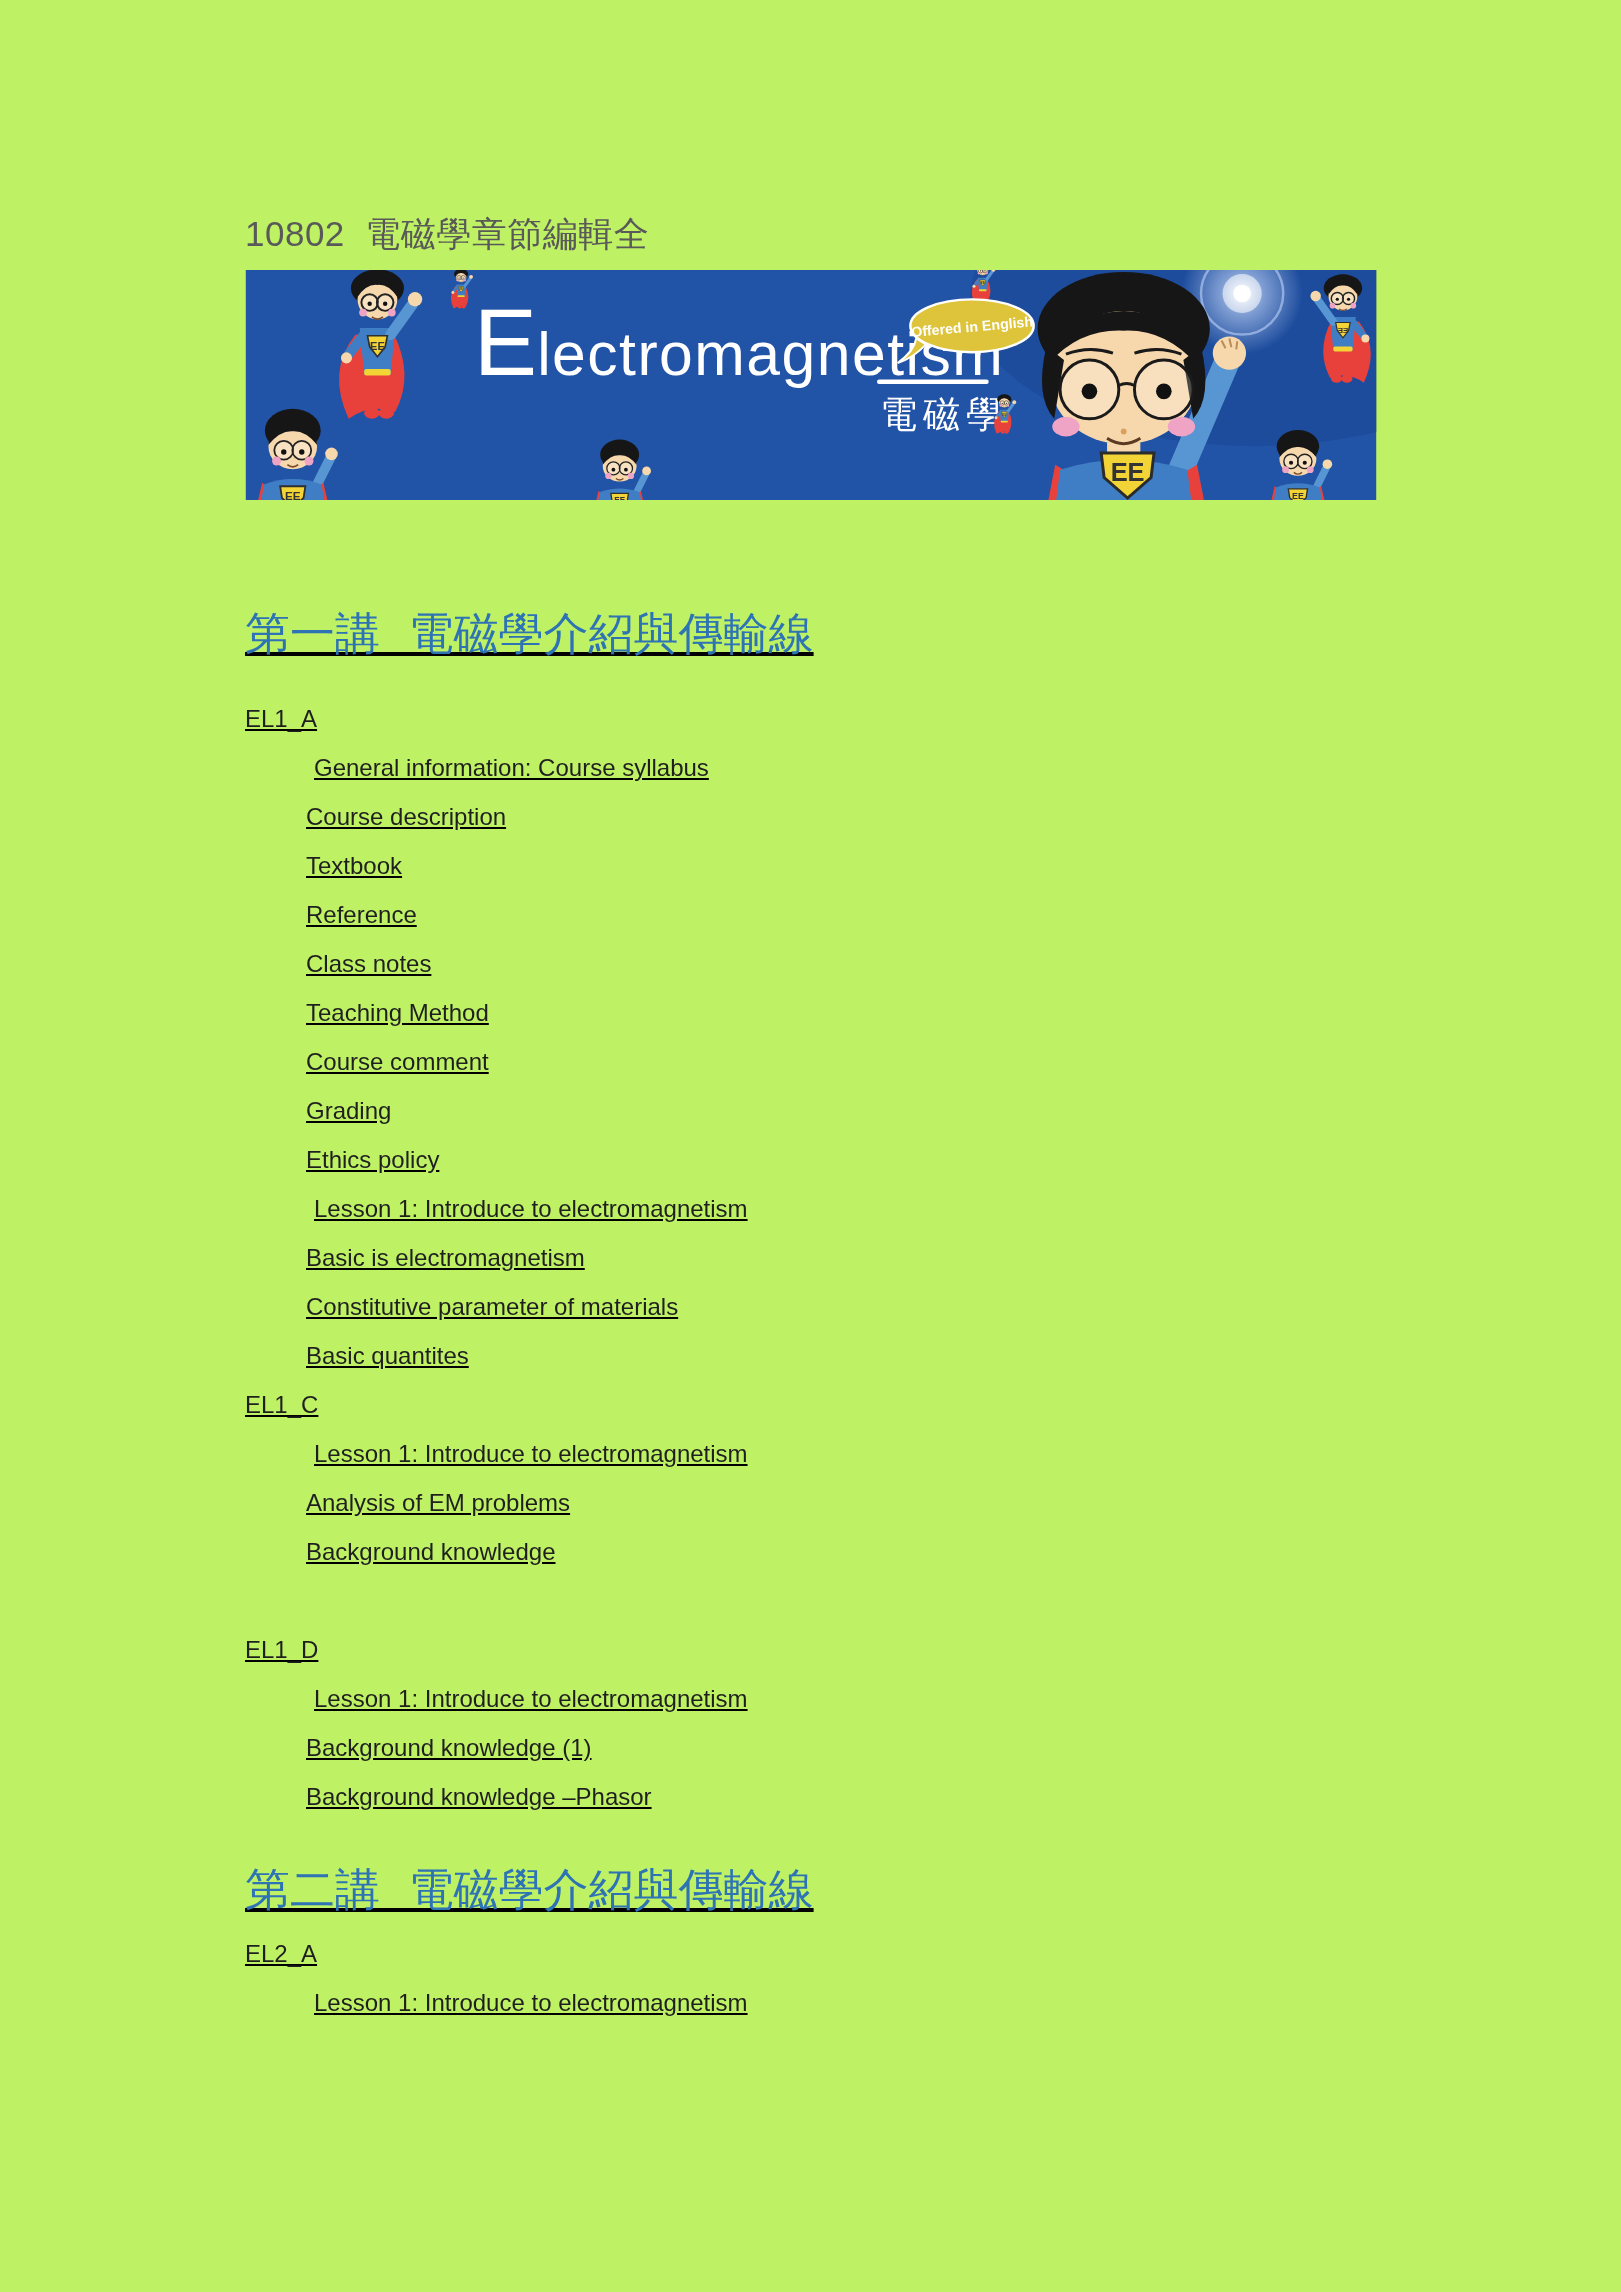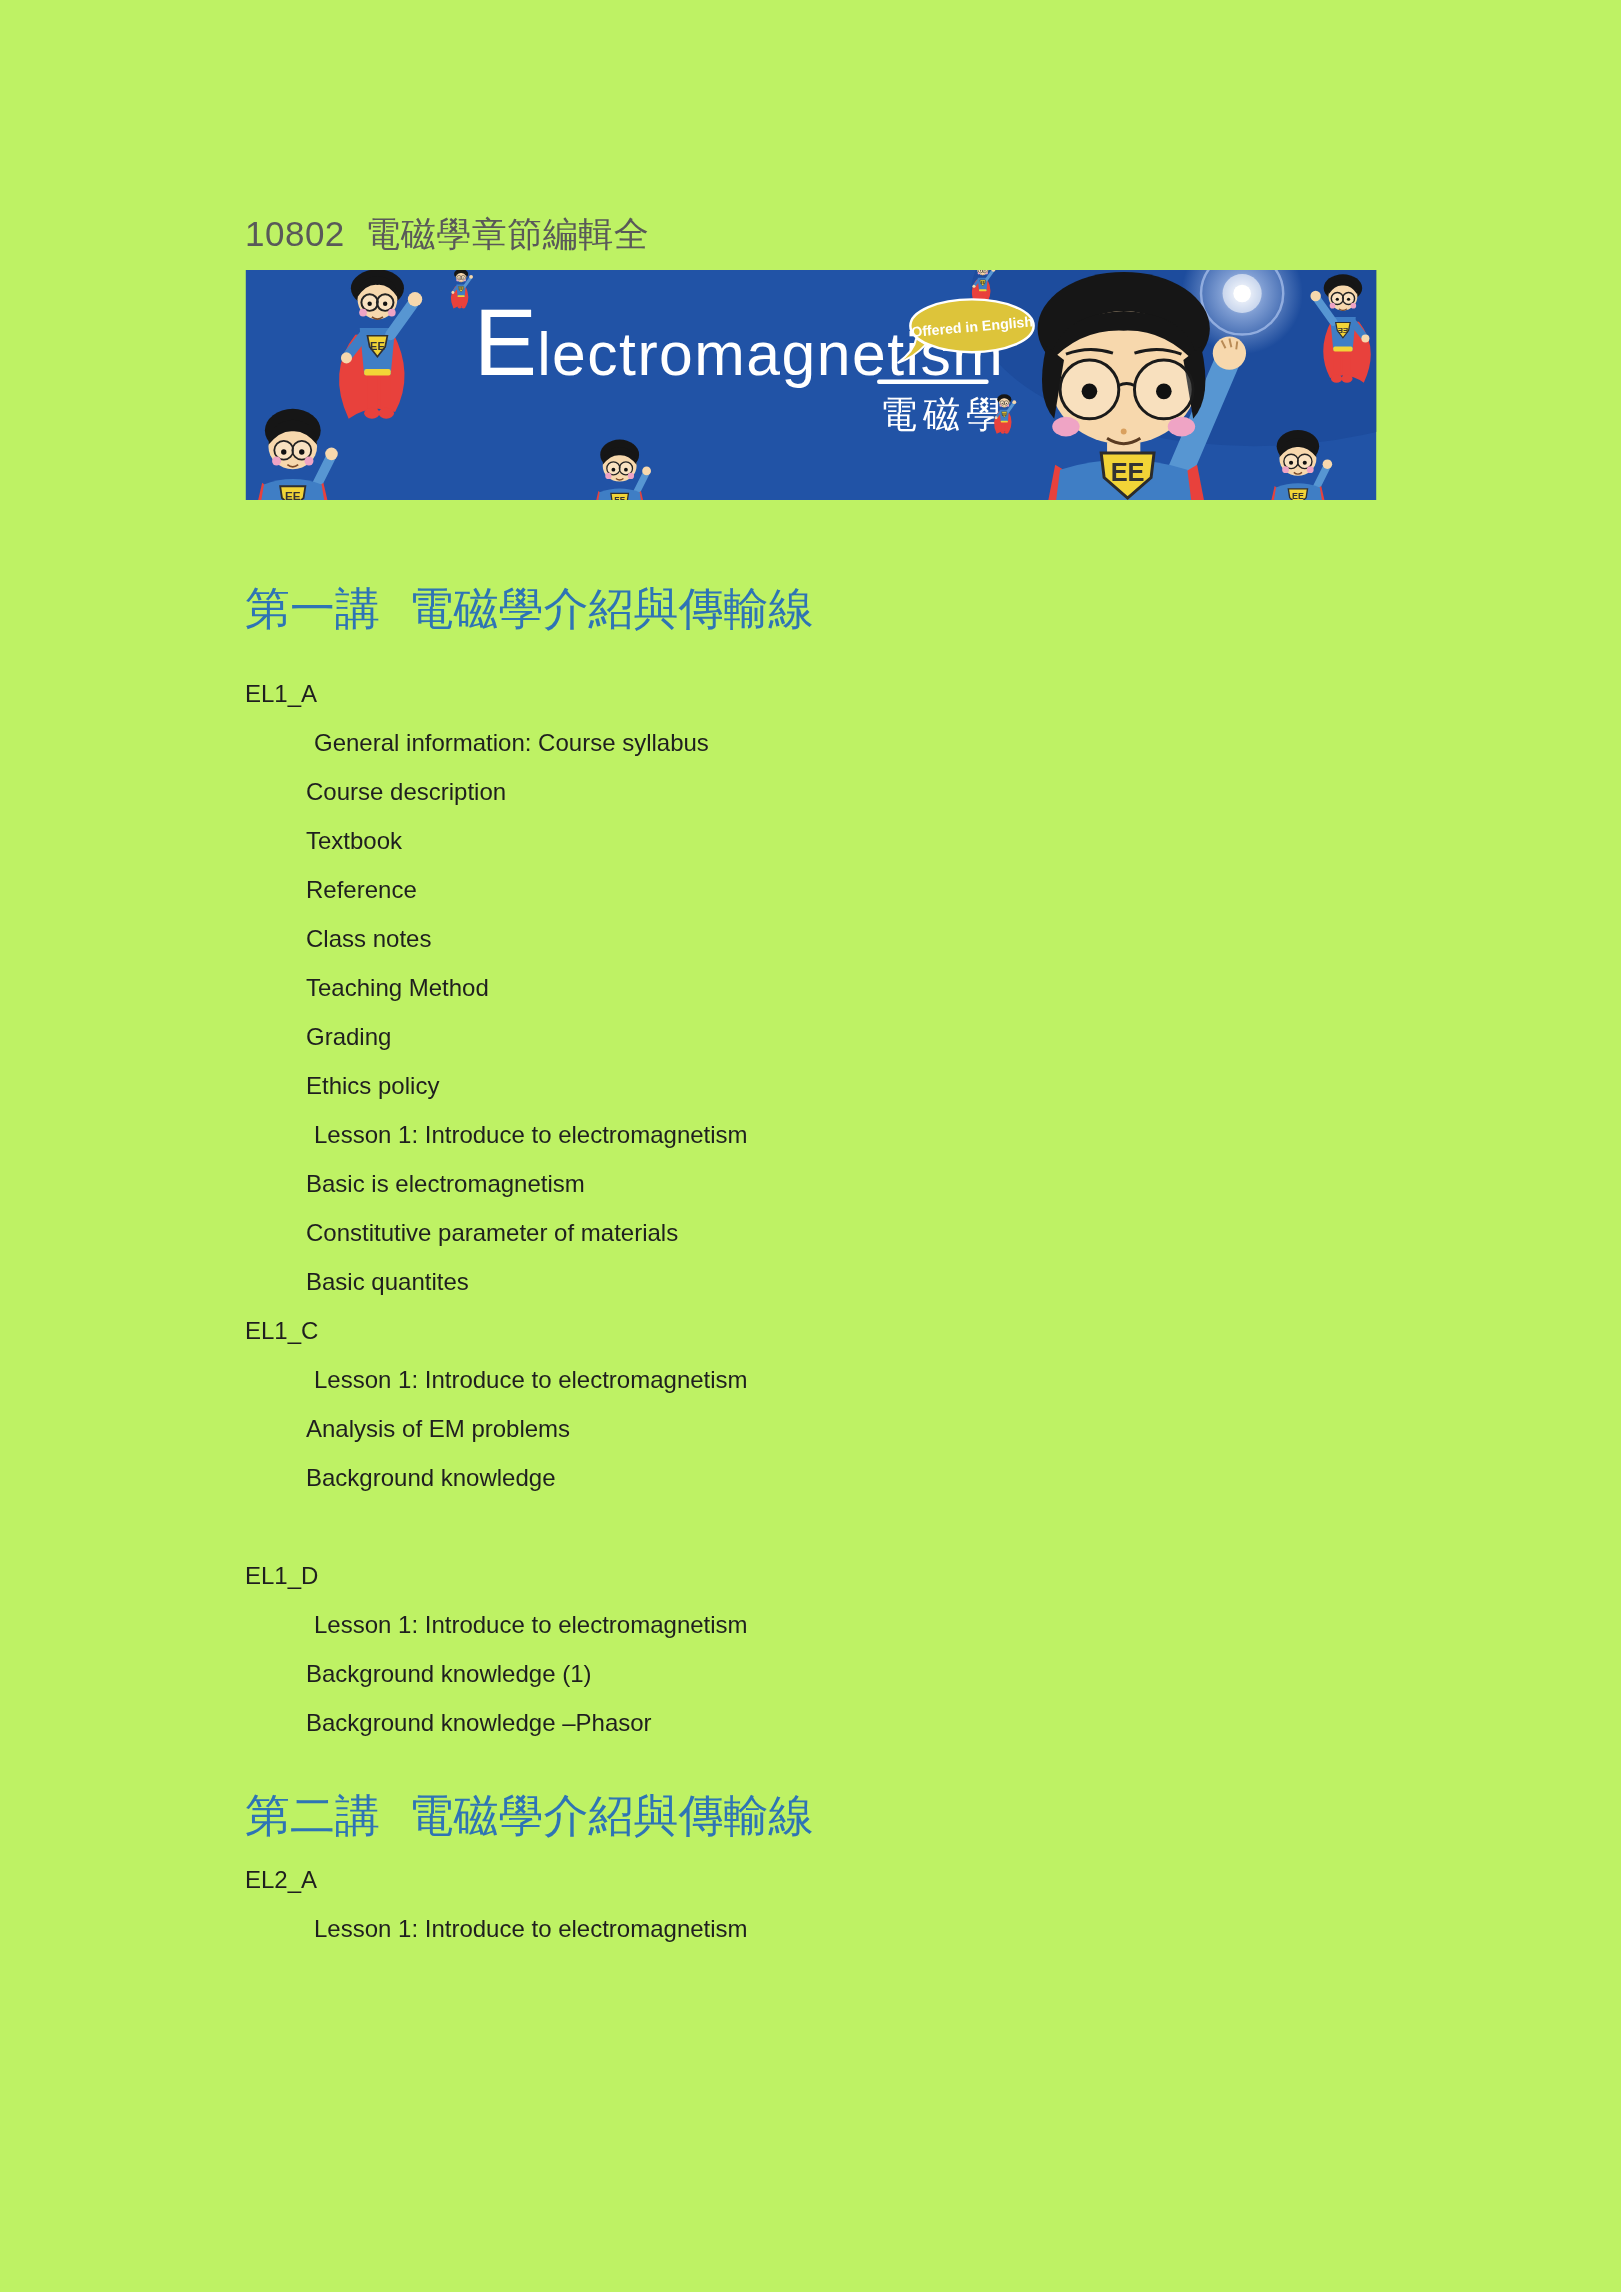--- a/index.html
+++ b/index.html
@@ -15,21 +15,21 @@
     font-size:35px;line-height:40px;
     color:var(--title-text,#595959);
     white-space:pre-wrap;letter-spacing:0.5px;
   }
   .banner{
     position:absolute;left:245px;top:270px;
     width:1132px;height:230px;
   }
   .banner svg{display:block;}
   .outline{
-    position:absolute;left:245px;top:581px;width:1225px;
+    position:absolute;left:245px;top:606px;width:1225px;text-decoration:underline;
   }
   .h-sec{
     font-family:"DejaVu Serif","Liberation Serif",serif;
     font-size:45px;line-height:55px;font-weight:400;
     color:var(--heading,#2e74b5);
     margin:0 0 33px 0;white-space:pre-wrap;
   }
   .h-sec2{margin:41px 0 11.8px 0;}
   .line{
     font-size:24px;line-height:49px;
@@ -172,20 +172,21 @@
 
   <div class="outline">
       <div class="h-sec">第一講  電磁學介紹與傳輸線</div>
       <div class="line l0">EL1_A</div>
       <div class="line l1">General information: Course syllabus</div>
       <div class="line l2">Course description</div>
       <div class="line l2">Textbook</div>
       <div class="line l2">Reference</div>
       <div class="line l2">Class notes</div>
       <div class="line l2">Teaching Method</div>
+      <div class="line l2">Course comment</div>
       <div class="line l2">Grading</div>
       <div class="line l2">Ethics policy</div>
       <div class="line l1">Lesson 1: Introduce to electromagnetism</div>
       <div class="line l2">Basic is electromagnetism</div>
       <div class="line l2">Constitutive parameter of materials</div>
       <div class="line l2">Basic quantites</div>
       <div class="line l0">EL1_C</div>
       <div class="line l1">Lesson 1: Introduce to electromagnetism</div>
       <div class="line l2">Analysis of EM problems</div>
       <div class="line l2">Background knowledge</div>

